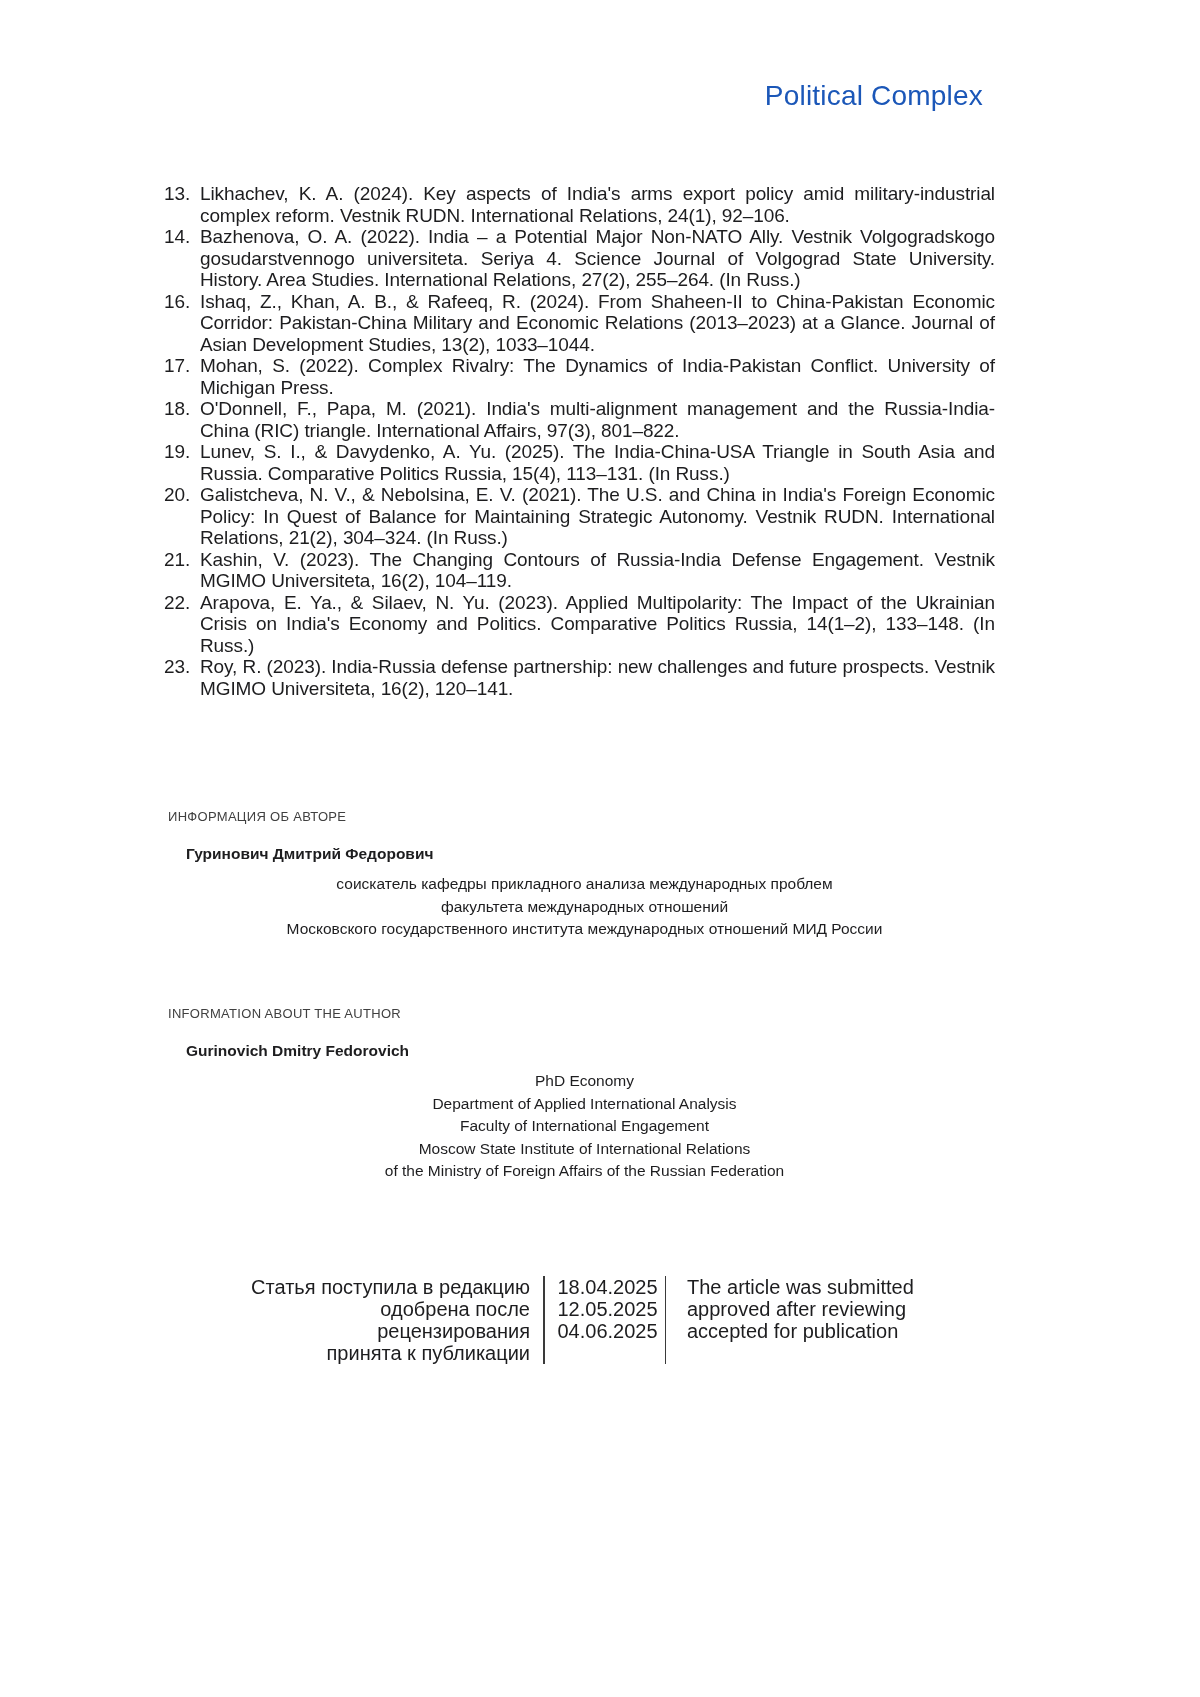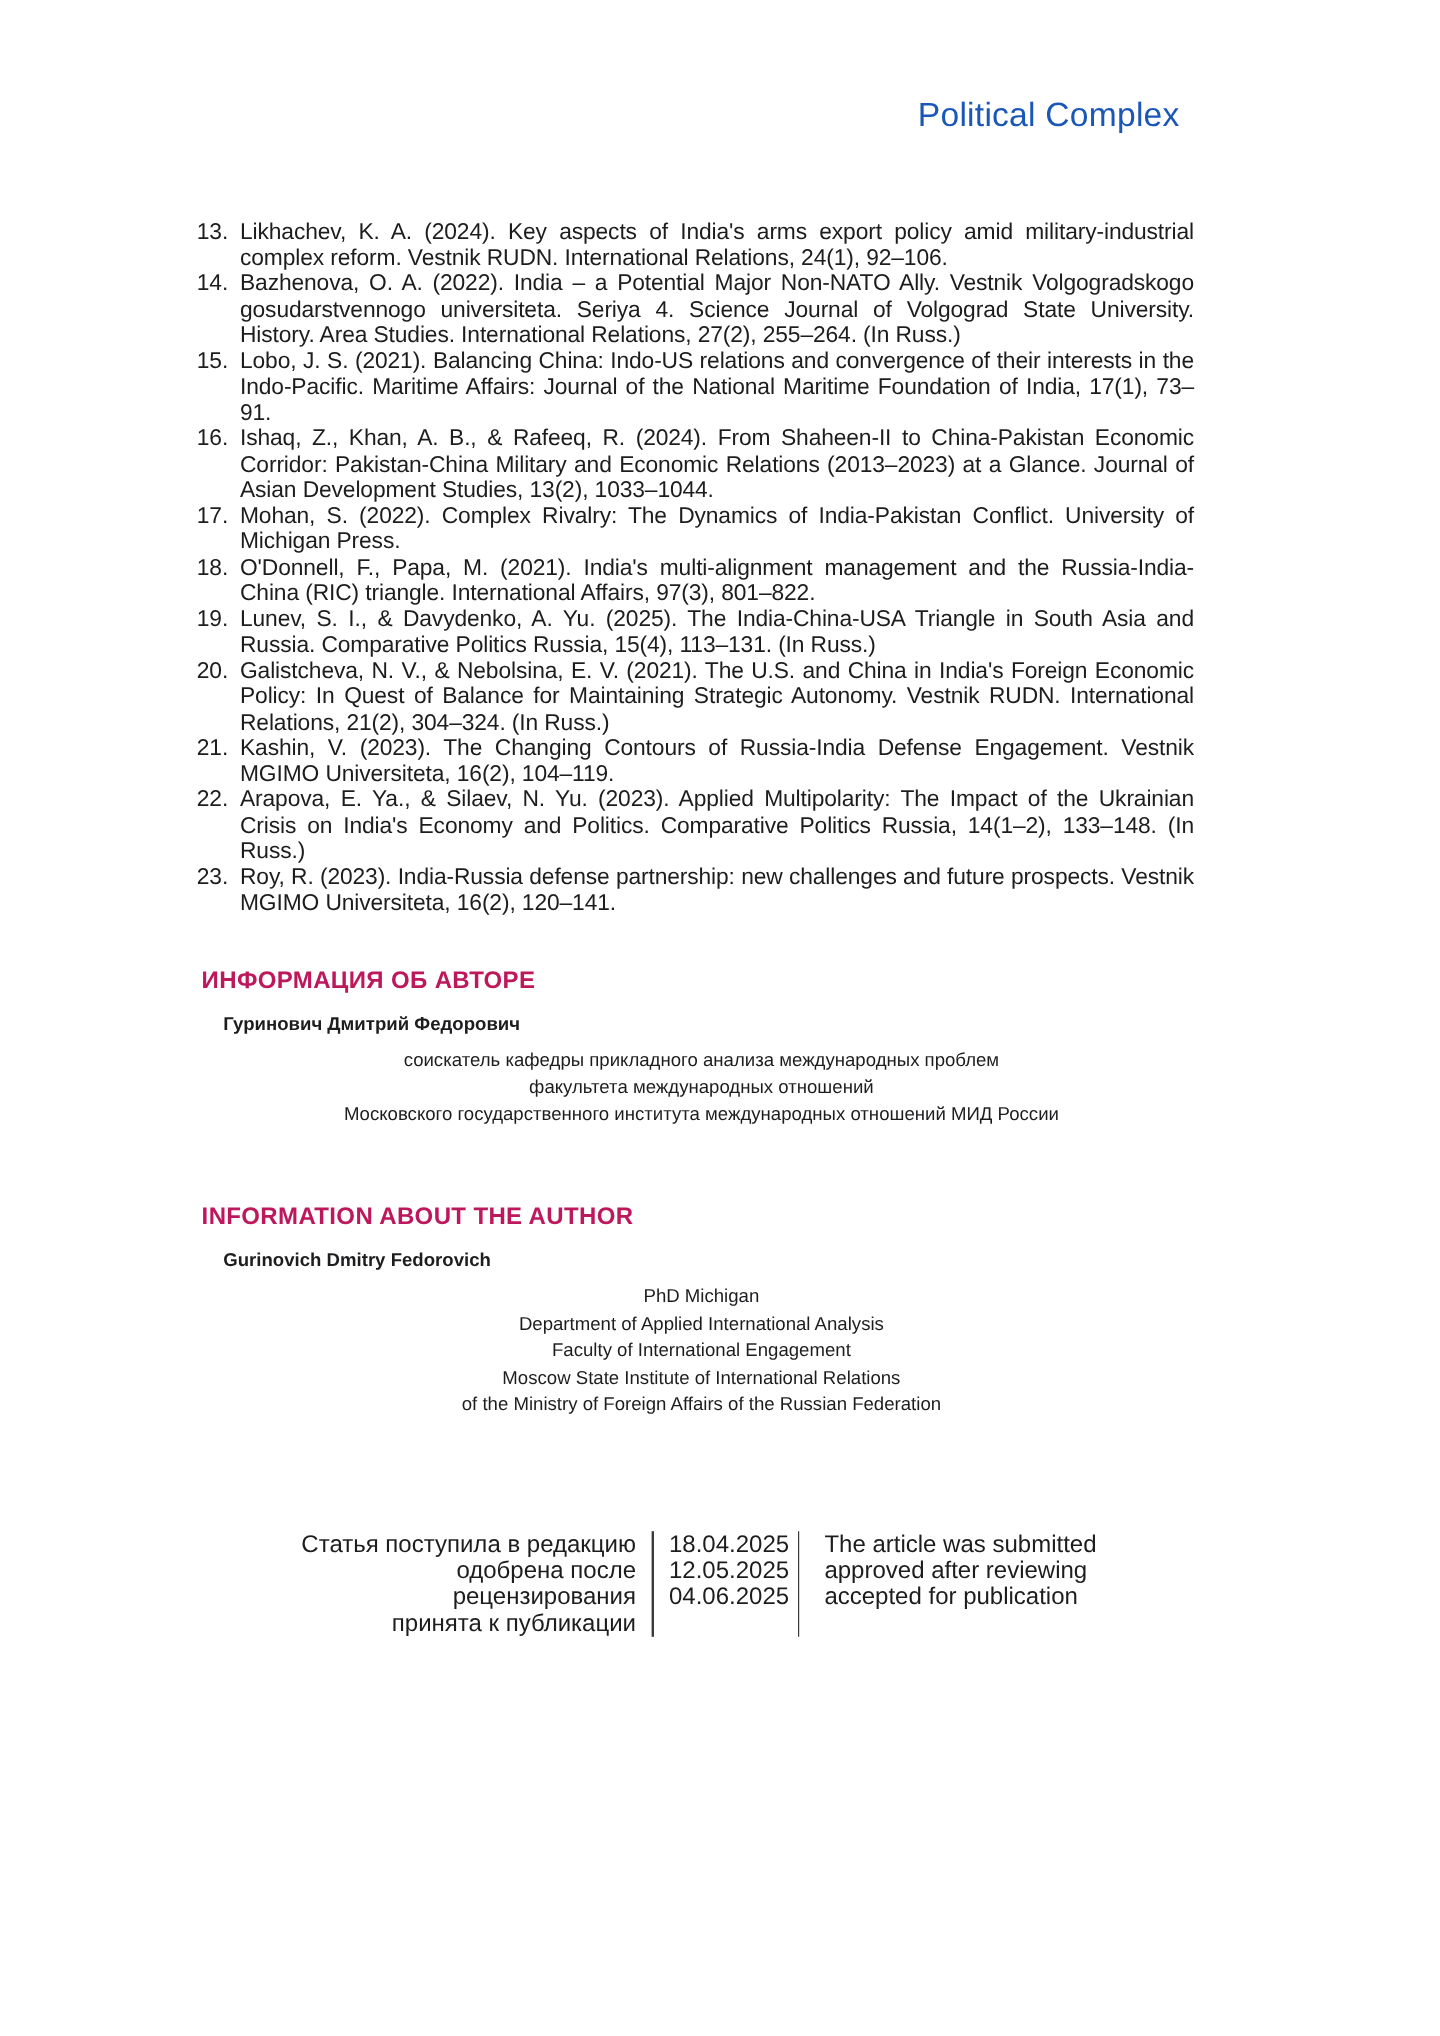--- a/index.html
+++ b/index.html
@@ -39,23 +39,23 @@
   }
   .ref-item{display:flex;}
   .ref-num{flex:0 0 36px;}
   .ref-text{flex:1 1 auto;text-align:justify;}
 
   
   .info-section{position:absolute;left:168px;width:815px;}
   .info-ru{top:806px;}
   .info-en{top:1003px;}
   .info-heading{
-    font-size:20px;
-    font-weight:bold;
-    color:#be185d;
+    font-size:13px;
+    font-weight:normal;
+    color:#404040;
     letter-spacing:0.3px;
     line-height:22px;
   }
   .info-body{margin-left:18px;}
   .info-name{
     margin-top:15px;
     font-weight:bold;
     font-size:15.5px;
     line-height:22px;
   }
@@ -111,24 +111,20 @@
   <ol class="references">
     <li class="ref-item">
       <span class="ref-num">13.</span>
       <span class="ref-text">Likhachev, K. A. (2024). Key aspects of India's arms export policy amid military-industrial complex reform. Vestnik RUDN. International Relations, 24(1), 92–106.</span>
     </li>
     <li class="ref-item">
       <span class="ref-num">14.</span>
       <span class="ref-text">Bazhenova, O. A. (2022). India – a Potential Major Non-NATO Ally. Vestnik Volgogradskogo gosudarstvennogo universiteta. Seriya 4. Science Journal of Volgograd State University. History. Area Studies. International Relations, 27(2), 255–264. (In Russ.)</span>
     </li>
     <li class="ref-item">
-      <span class="ref-num">15.</span>
-      <span class="ref-text">Lobo, J. S. (2021). Balancing China: Indo-US relations and convergence of their interests in the Indo-Pacific. Maritime Affairs: Journal of the National Maritime Foundation of India, 17(1), 73–91.</span>
-    </li>
-    <li class="ref-item">
       <span class="ref-num">16.</span>
       <span class="ref-text">Ishaq, Z., Khan, A. B., &amp; Rafeeq, R. (2024). From Shaheen-II to China-Pakistan Economic Corridor: Pakistan-China Military and Economic Relations (2013–2023) at a Glance. Journal of Asian Development Studies, 13(2), 1033–1044.</span>
     </li>
     <li class="ref-item">
       <span class="ref-num">17.</span>
       <span class="ref-text">Mohan, S. (2022). Complex Rivalry: The Dynamics of India-Pakistan Conflict. University of Michigan Press.</span>
     </li>
     <li class="ref-item">
       <span class="ref-num">18.</span>
       <span class="ref-text">O'Donnell, F., Papa, M. (2021). India's multi-alignment management and the Russia-India-China (RIC) triangle. International Affairs, 97(3), 801–822.</span>
@@ -165,21 +161,21 @@
         <div>Московского государственного института международных отношений МИД России</div>
       </div>
     </div>
   </div>
 
   <div class="info-section info-en">
     <div class="info-heading">INFORMATION ABOUT THE AUTHOR</div>
     <div class="info-body">
       <div class="info-name">Gurinovich Dmitry Fedorovich</div>
       <div class="info-lines">
-        <div>PhD Michigan</div>
+        <div>PhD Economy</div>
         <div>Department of Applied International Analysis</div>
         <div>Faculty of International Engagement</div>
         <div>Moscow State Institute of International Relations</div>
         <div>of the Ministry of Foreign Affairs of the Russian Federation</div>
       </div>
     </div>
   </div>
 
   <div class="submission">
     <div class="sub-col-ru">

